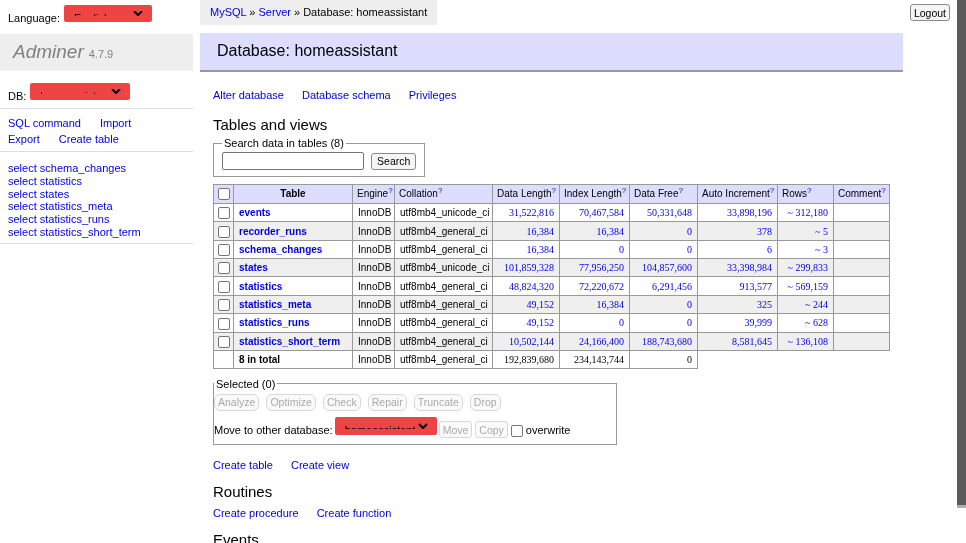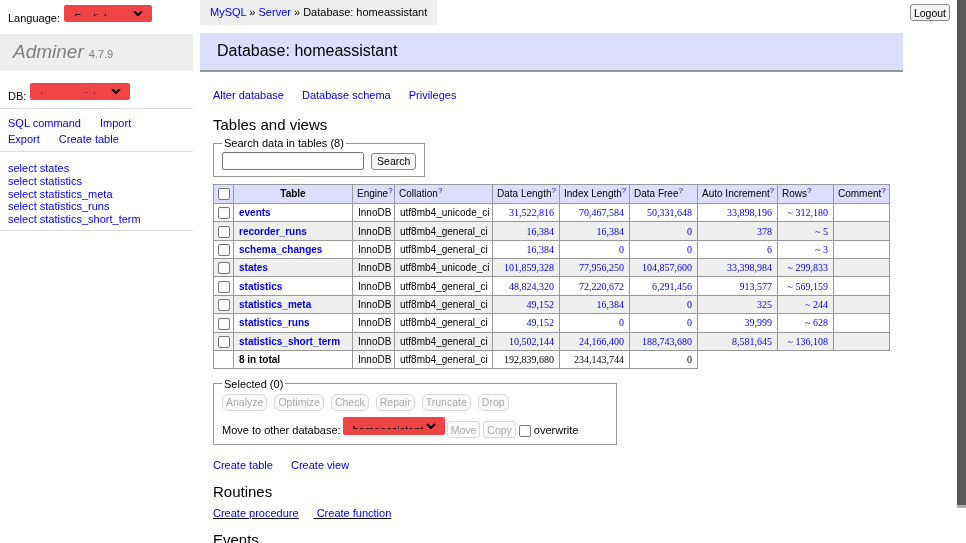--- a/index.html
+++ b/index.html
@@ -75,29 +75,29 @@
 table.tables thead th.col-table { text-align:center; font-weight:bold; }
 table.tables sup { line-height:0; }
 table.tables sup a { font-size:8px; }
 table.tables tbody tr:nth-child(even) { background:#efefef; }
 table.tables tbody tr.total-row { background:#fff; }
 table.tables .check { text-align:center; padding:2px 3px; }
 table.tables th.name a { font-weight:bold; }
 table.tables td.num { text-align:right;font-family:Liberation Serif, serif; }
 table.tables tr.total-row th { font-weight:bold; }
 
-.selected-fs { margin-top:9px; width:404px; padding:2px 8px 6px; }
+.selected-fs { margin-top:9px; width:404px; padding:2px 0 6px; }
 .selected-fs .btn-row { margin-top:2px; }
 .selected-fs .btn-row button { margin-right:4px; padding:1px 3px;border-radius:6px; }
 .selected-fs .move-row { margin-top:6px; }
 .selected-fs .move-row select { width:102px; margin:0 2px; height:18px; }
 .selected-fs .move-row button { margin-right:3px; padding:1px 3px; }
 .selected-fs .move-row label { margin-left:3px; }
 .link-row { margin:14px 0 0; line-height:13px; }
-.link-row.tight { margin-top:7px;text-decoration:underline; }
+.link-row.tight { margin-top:7px; }
 h3.evt { margin-top:11px; }
 #scrollbar { position:absolute; right:0; top:0; width:9px; height:543px; background:#fff; }
 #scrollbar .thumb { position:absolute; top:0; left:0; width:9px; height:505px; background:#5a5a5a; }
 #scrollbar .thumb-end { position:absolute; top:505px; left:0; width:9px; height:3px; background:#adadad; }
 </style>
 </head>
 <body>
 
 <div id="sidebar">
   <p class="lang-row">
@@ -106,22 +106,23 @@
   <h1 class="logo">
     <span class="brand">Adminer</span><span class="ver">4.7.9</span>
   </h1>
   <p class="db-row">
     <span>DB:</span><select><option>homeassistant</option></select>
   </p>
   <div class="sep"></div>
   <p class="side-links"><a href="#">SQL command</a> <a href="#">Import</a> <a href="#">Export</a> <a href="#">Create table</a> </p>
   <div class="sep"></div>
   <ul class="table-list">
+      <li><a href="#">select schema_changes</a></li>
+      <li><a href="#">select statistics</a></li>
       <li><a href="#">select states</a></li>
-      <li><a href="#">select statistics</a></li>
       <li><a href="#">select statistics_meta</a></li>
       <li><a href="#">select statistics_runs</a></li>
       <li><a href="#">select statistics_short_term</a></li>
     </ul>
   <div class="sep"></div>
 </div>
 
 <p id="breadcrumb">
   <a href="#">MySQL</a>
   <span>»</span>

